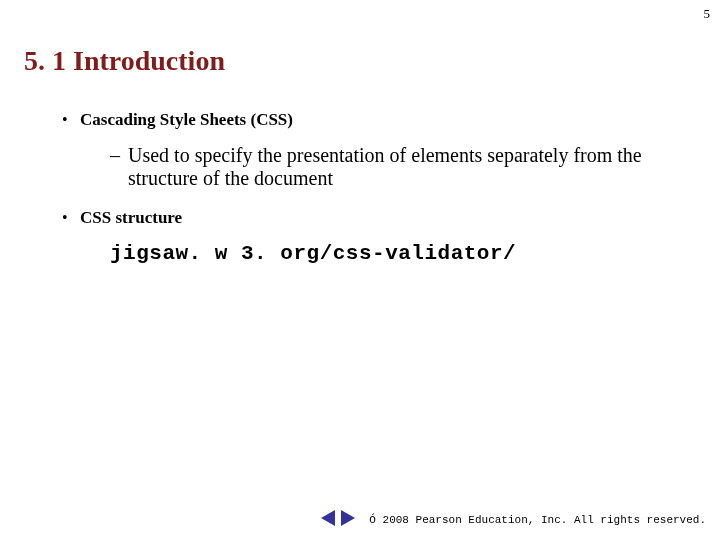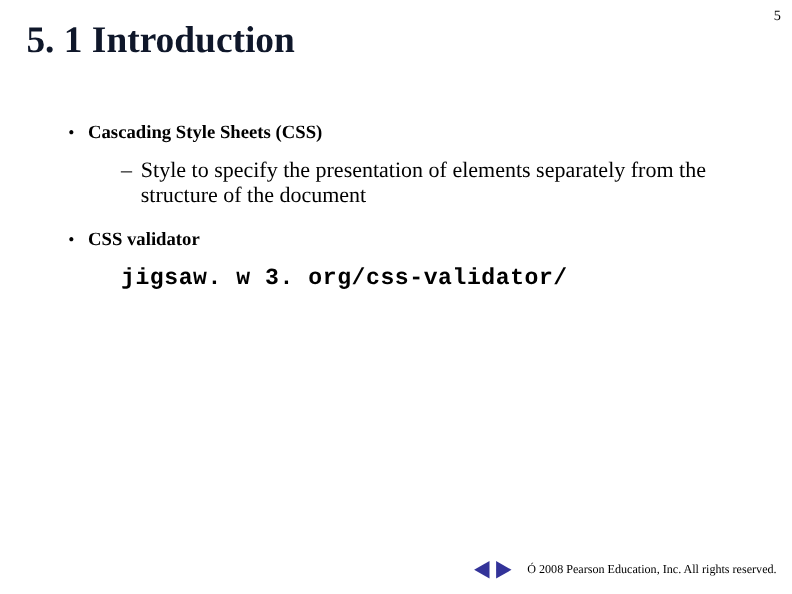--- a/index.html
+++ b/index.html
@@ -1,53 +1,53 @@
 <!DOCTYPE html>
 <html><head>
 <meta charset="utf-8">
 <style>
 html,body{margin:0;padding:0}
 body{width:720px;height:540px;background:#fff;font-family:"Times New Roman",Times,serif;color:#000;position:relative;overflow:hidden}
 .slide{position:relative;width:720px;height:540px}
 .pagenum{position:absolute;top:6px;right:10px;font-size:13px}
-.title{position:absolute;top:18px;left:24px;font-size:34px;font-weight:bold;color:#0f172a}
+.title{position:absolute;top:45px;left:24px;font-size:28px;font-weight:bold;color:#7f1d1d}
 .body{position:absolute;top:110px;left:62px;right:40px}
 .b1{margin:0 0 14px 0}
 .b1 .dot{display:inline-block;width:14px}
 .b1 .txt{font-size:17px;font-weight:bold}
 .sub{margin:0 0 18px 48px;display:flex}
 .sub .dash{font-size:20px;min-width:18px}
 .sub .txt{font-size:20px}
 .code{margin:0 0 0 48px;font-family:"Courier New",Courier,monospace;font-size:21px;font-weight:bold;letter-spacing:0.5px}
-.footer{position:absolute;bottom:14px;right:14px;font-family:Liberation Serif, serif;font-size:11px;display:flex;align-items:center;gap:8px}
+.footer{position:absolute;bottom:14px;right:14px;font-family:Liberation Mono, monospace;font-size:11px;display:flex;align-items:flex-end;gap:8px}
 .arrows{display:flex;gap:6px;margin-right:6px}
 .tri{width:0;height:0;border-top:8px solid transparent;border-bottom:8px solid transparent;cursor:pointer}
 .tri.left{border-right:14px solid #333399}
 .tri.right{border-left:14px solid #333399}
 </style>
 </head>
 <body>
 
 <div class="slide">
   <div class="pagenum">5</div>
   <div class="title">5. 1 Introduction</div>
 
   <div class="body">
     <div class="b1">
       <span class="dot">•</span>
       <span class="txt">Cascading Style Sheets (CSS)</span>
     </div>
     <div class="sub">
       <span class="dash">–&nbsp;</span>
-      <span class="txt">Style to specify the presentation of elements separately from the structure of the document</span>
+      <span class="txt">Used to specify the presentation of elements separately from the structure of the document</span>
     </div>
 
     <div class="b1">
       <span class="dot">•</span>
-      <span class="txt">CSS validator</span>
+      <span class="txt">CSS structure</span>
     </div>
     <div class="code">jigsaw. w 3. org/css-validator/</div>
   </div>
 
   <div class="footer">
     <div class="arrows">
       <div class="tri left"></div>
       <div class="tri right"></div>
     </div>
     <span>

